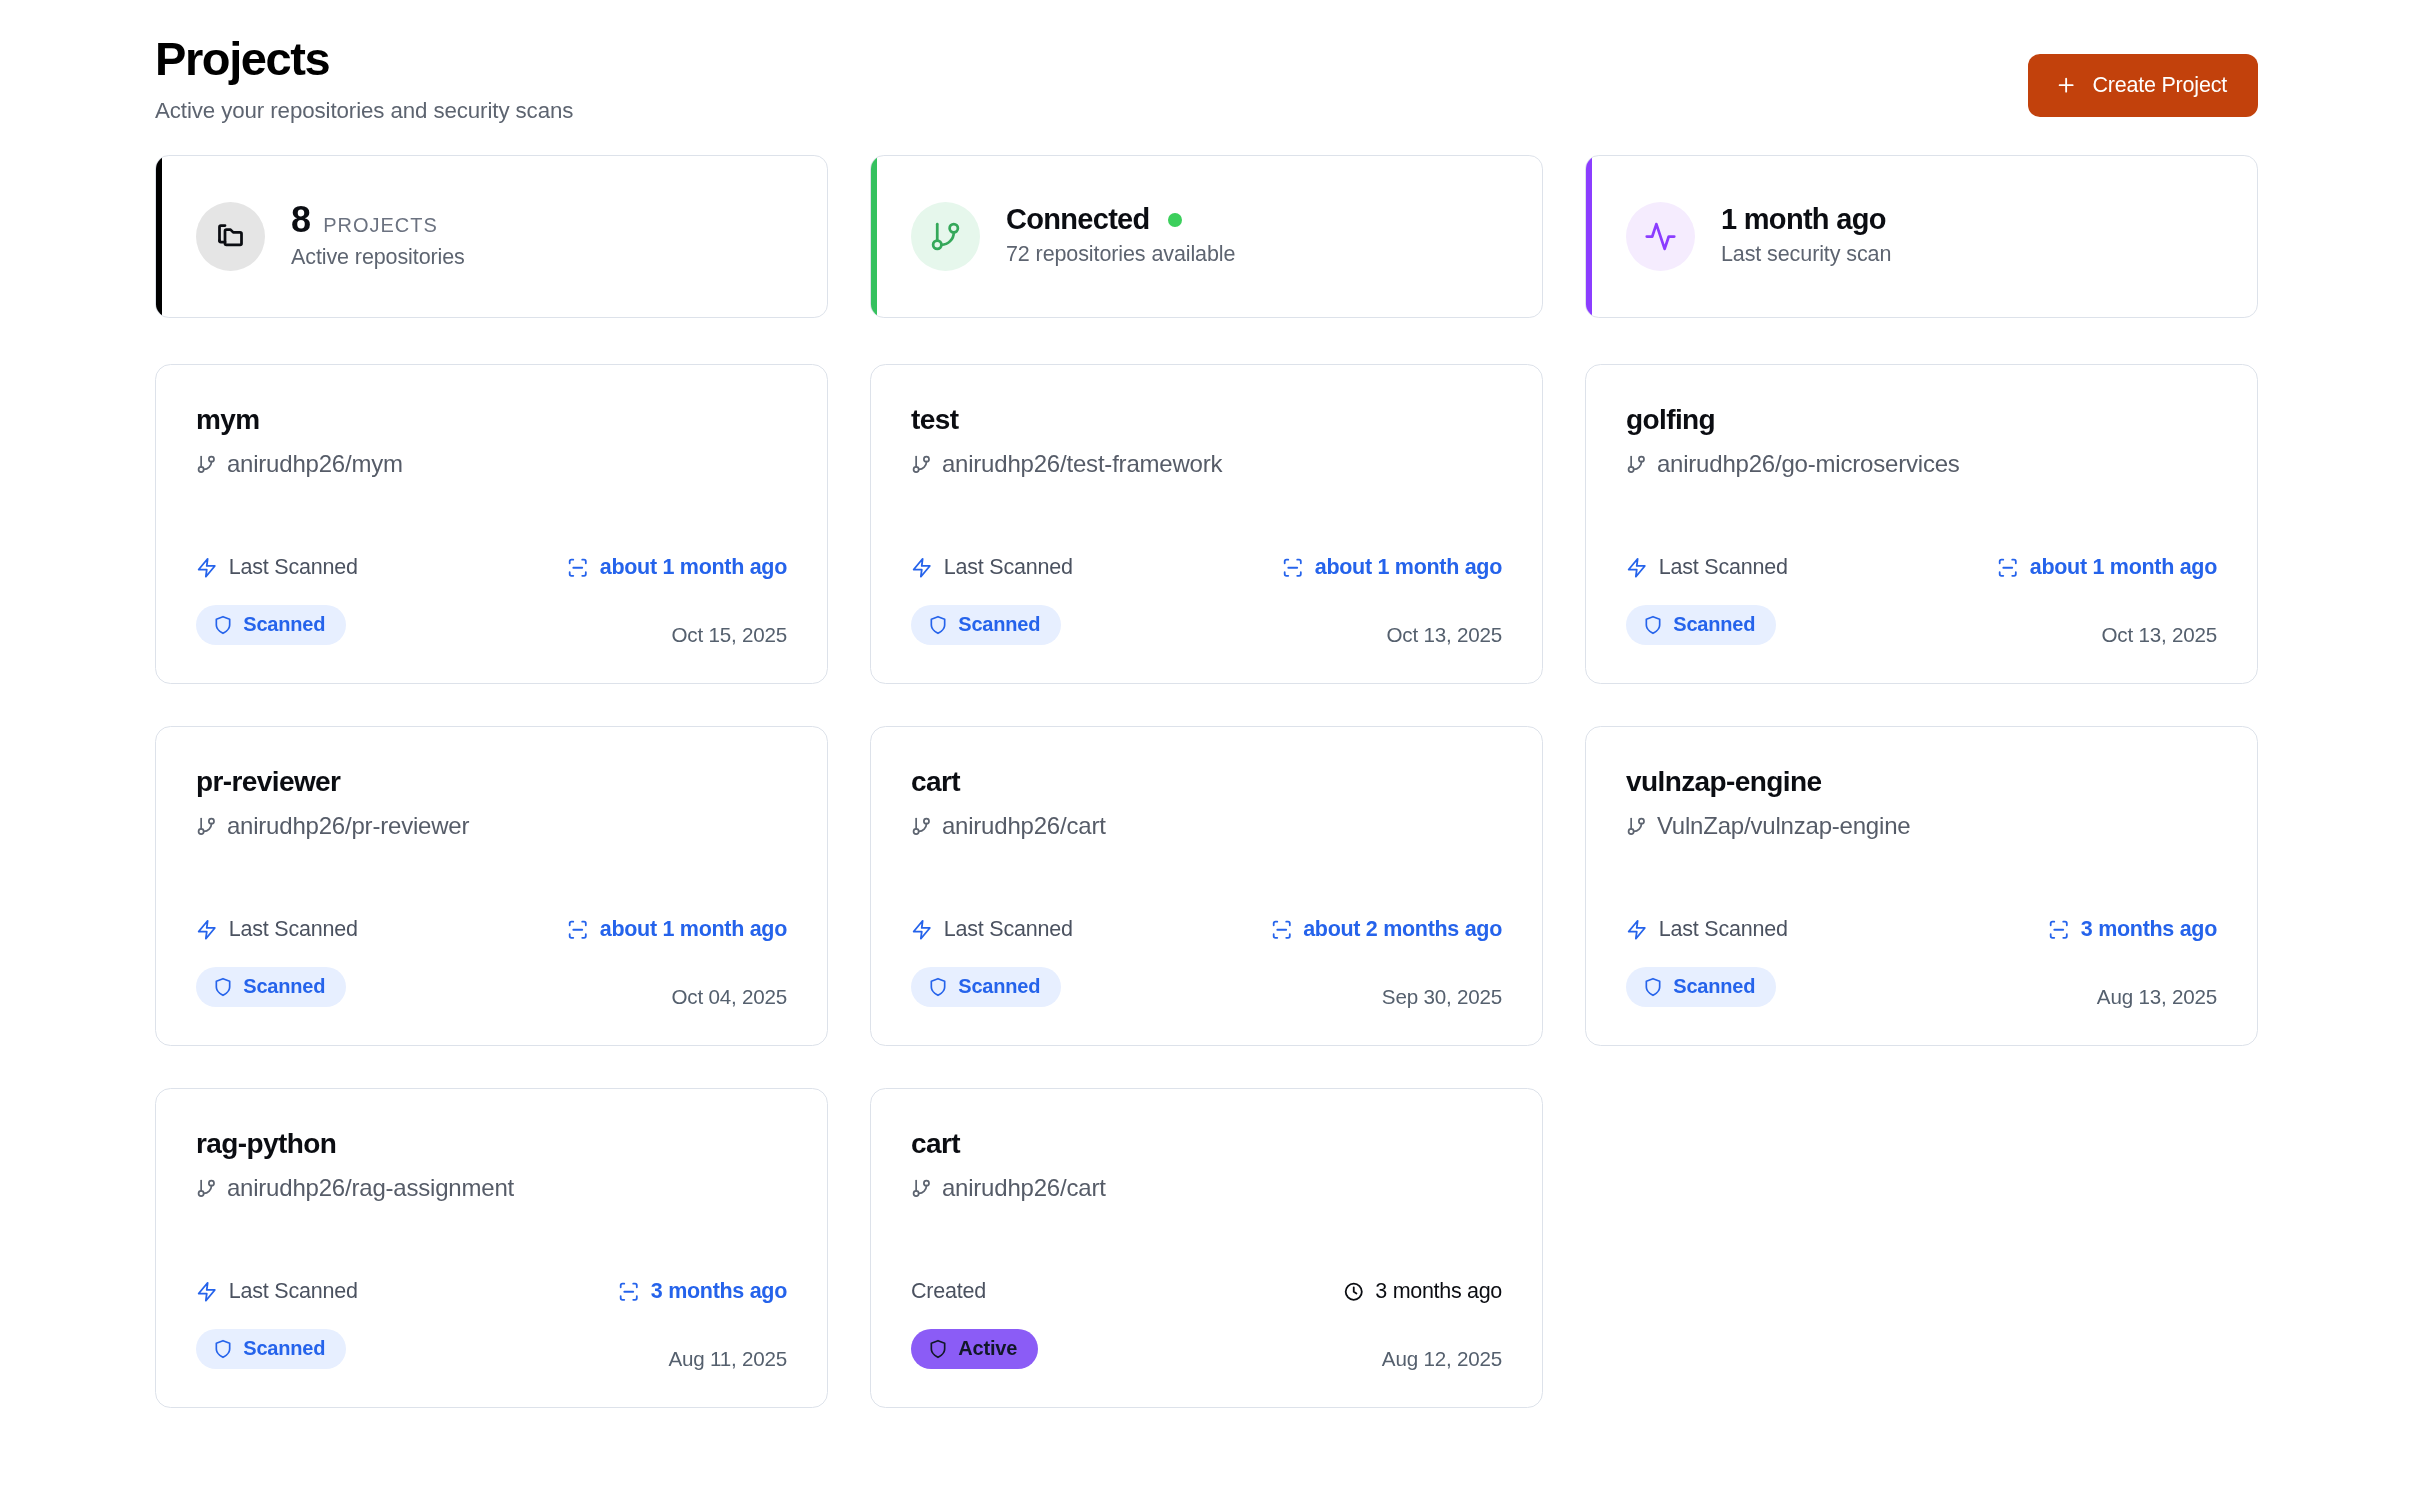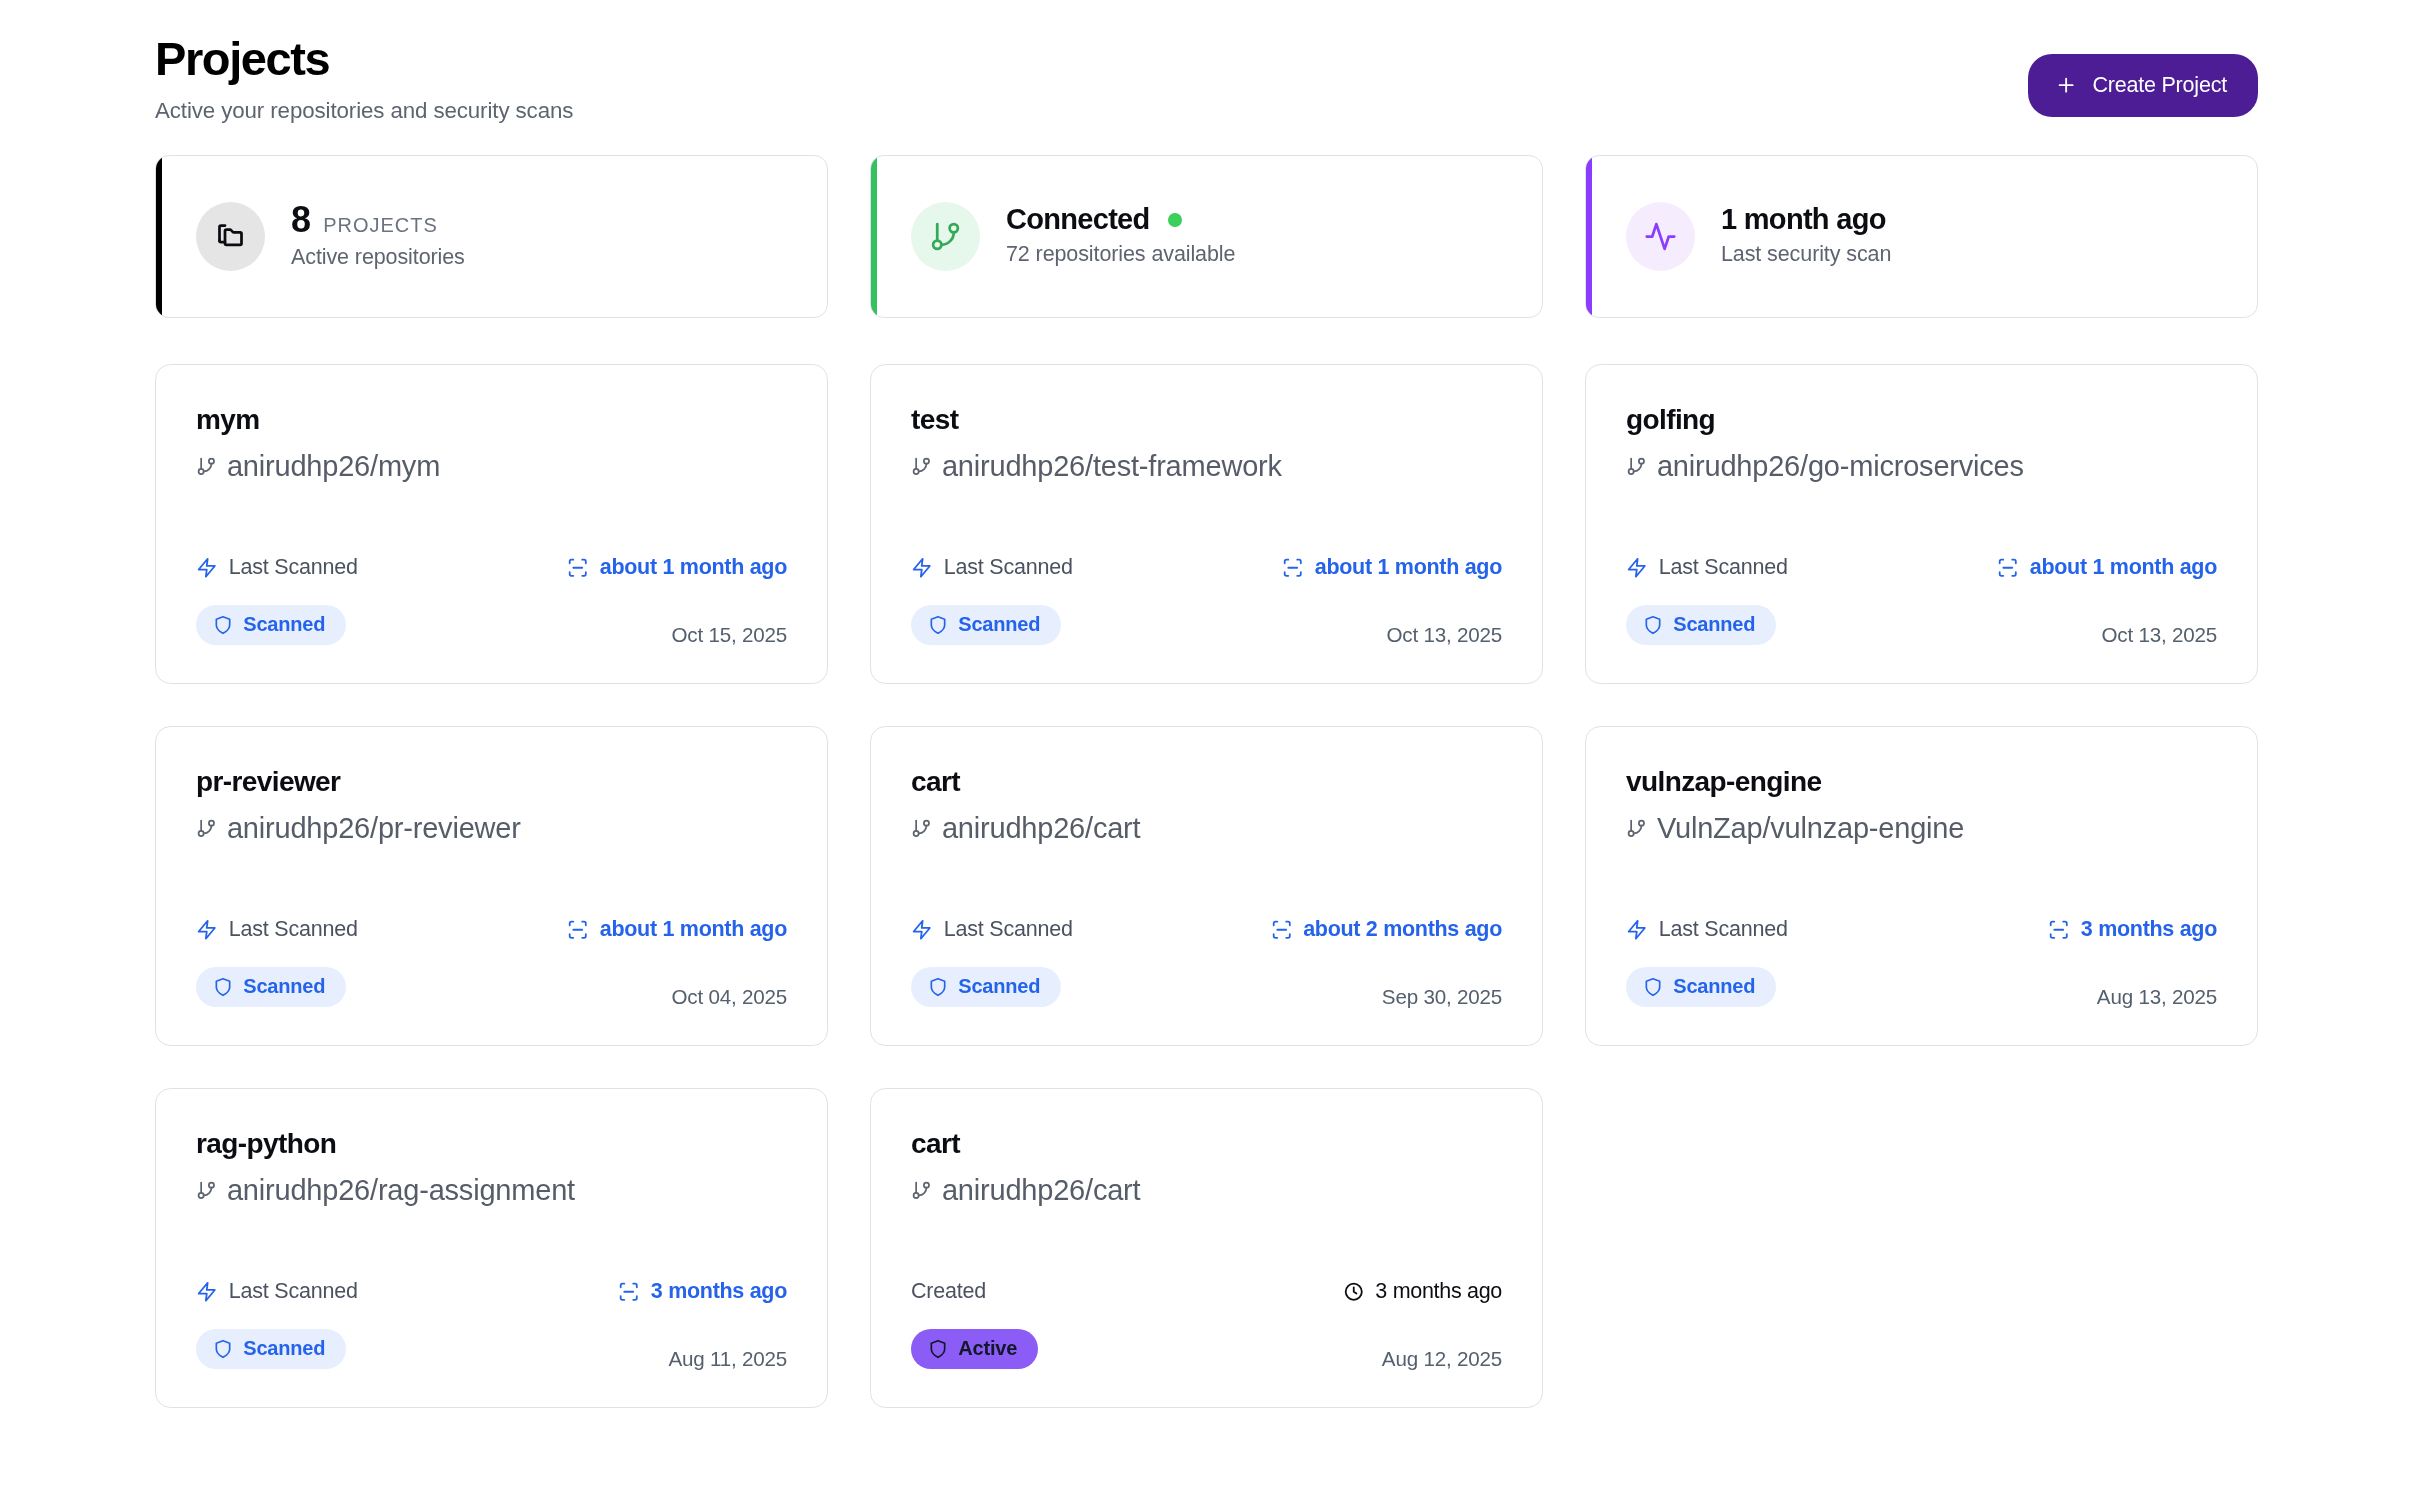--- a/index.html
+++ b/index.html
@@ -35,24 +35,24 @@
   .page-subtitle {
     font-size: 22.3px;
     color: #5d6470;
     margin-top: 12px;
     letter-spacing: -0.1px;
   }
   .create-btn {
     display: inline-flex;
     align-items: center;
     gap: 14.6px;
-    background: #4c1d95;
+    background: #c2410c;
     color: #ffffff;
     border: none;
-    border-radius: 24px;
+    border-radius: 12px;
     padding: 19px 31px 19px 27.5px;
     font-size: 21.5px;
     font-weight: 500;
     font-family: "Liberation Sans", sans-serif;
     letter-spacing: -0.2px;
     cursor: pointer;
     margin-top: 20.6px;
   }
   .plus-icon { display: inline-flex; width: 22.3px; height: 22.3px; }
 
@@ -134,21 +134,21 @@
     font-weight: 700;
     color: #0b0d12;
     letter-spacing: -0.6px;
     line-height: 1.1;
   }
   .project-repo {
     display: flex;
     align-items: center;
     gap: 10.3px;
     margin-top: 14.6px;
-    font-size: 29px;
+    font-size: 24px;
     color: #565c68;
     letter-spacing: -0.2px;
   }
   .branch-icon { flex: 0 0 auto; display: inline-flex; }
 
   .meta-row {
     display: flex;
     align-items: center;
     justify-content: space-between;
     margin-top: auto;

